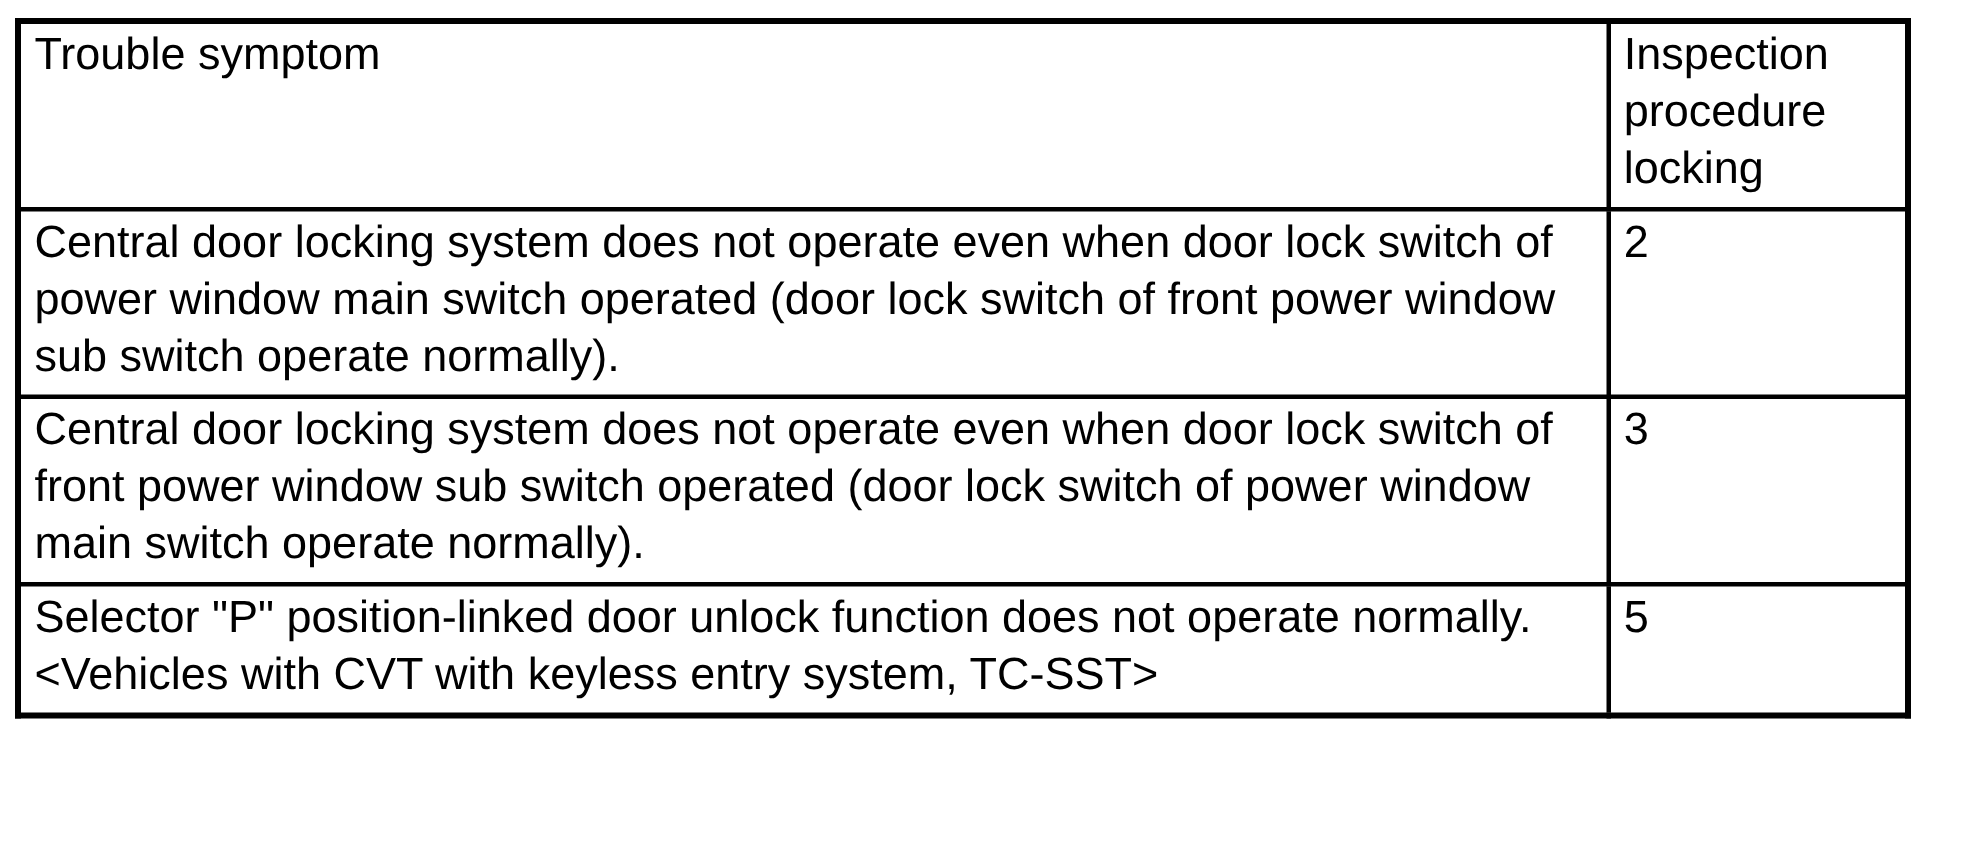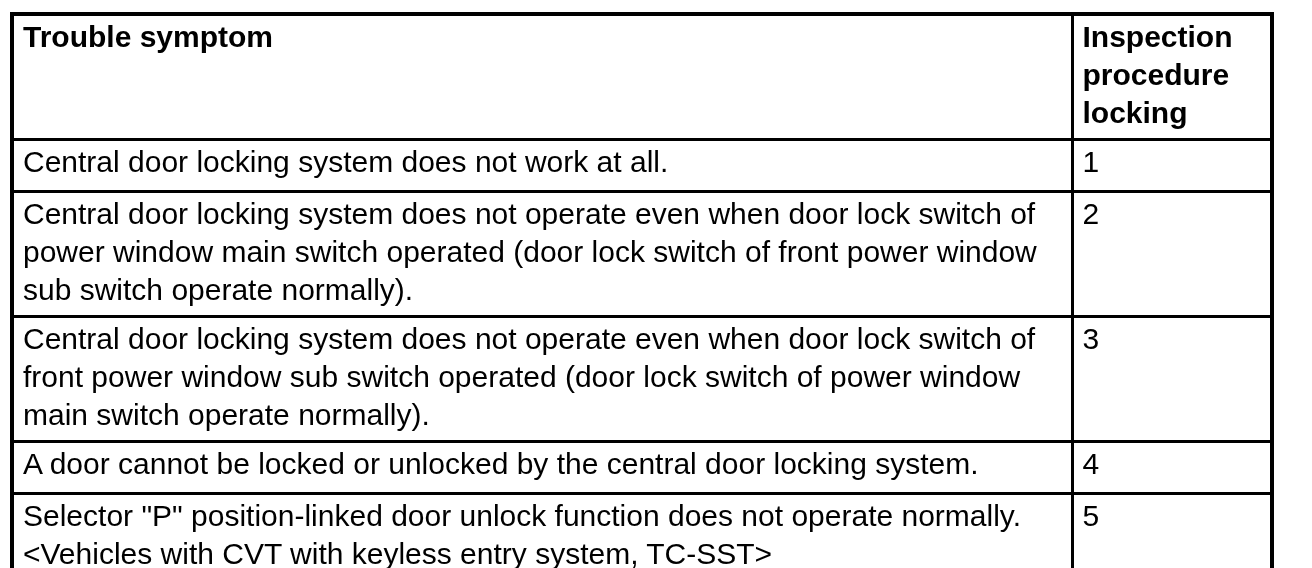--- a/index.html
+++ b/index.html
@@ -27,21 +27,21 @@
     border: 3px solid #000000;
     vertical-align: top;
     text-align: left;
     padding: 2px 8px 6px 9px;
     font-size: 30px;
     line-height: 38px;
     white-space: pre-line;
     overflow: hidden;
   }
   th {
-    font-weight: bold;
+    font-weight: normal;
   }
   tr.header-row th { height: 111px; }
   tr.body-row.h1 td { height: 41px; }
   tr.body-row.h3 td { height: 109px; }
   tr.body-row.h2 td { height: 75px; }
 </style>
 </head>
 <body>
 
 <table class="symptom-table">
@@ -49,39 +49,31 @@
     <col class="col-symptom">
     <col class="col-number">
   </colgroup>
   <thead>
     <tr class="header-row">
       <th>Trouble symptom</th>
       <th>Inspection procedure locking</th>
     </tr>
   </thead>
   <tbody>
-      <tr class="body-row h1">
-        <td>Central door locking system does not work at all.</td>
-        <td>1</td>
-      </tr>
       <tr class="body-row h3">
         <td>Central door locking system does not operate even when door lock switch of
 power window main switch operated (door lock switch of front power window
 sub switch operate normally).</td>
         <td>2</td>
       </tr>
       <tr class="body-row h3">
         <td>Central door locking system does not operate even when door lock switch of
 front power window sub switch operated (door lock switch of power window
 main switch operate normally).</td>
         <td>3</td>
       </tr>
-      <tr class="body-row h1">
-        <td>A door cannot be locked or unlocked by the central door locking system.</td>
-        <td>4</td>
-      </tr>
       <tr class="body-row h2">
         <td>Selector "P" position-linked door unlock function does not operate normally.
 &lt;Vehicles with CVT with keyless entry system, TC-SST&gt;</td>
         <td>5</td>
       </tr>
     </tbody>
 </table>
 
 </body></html>

